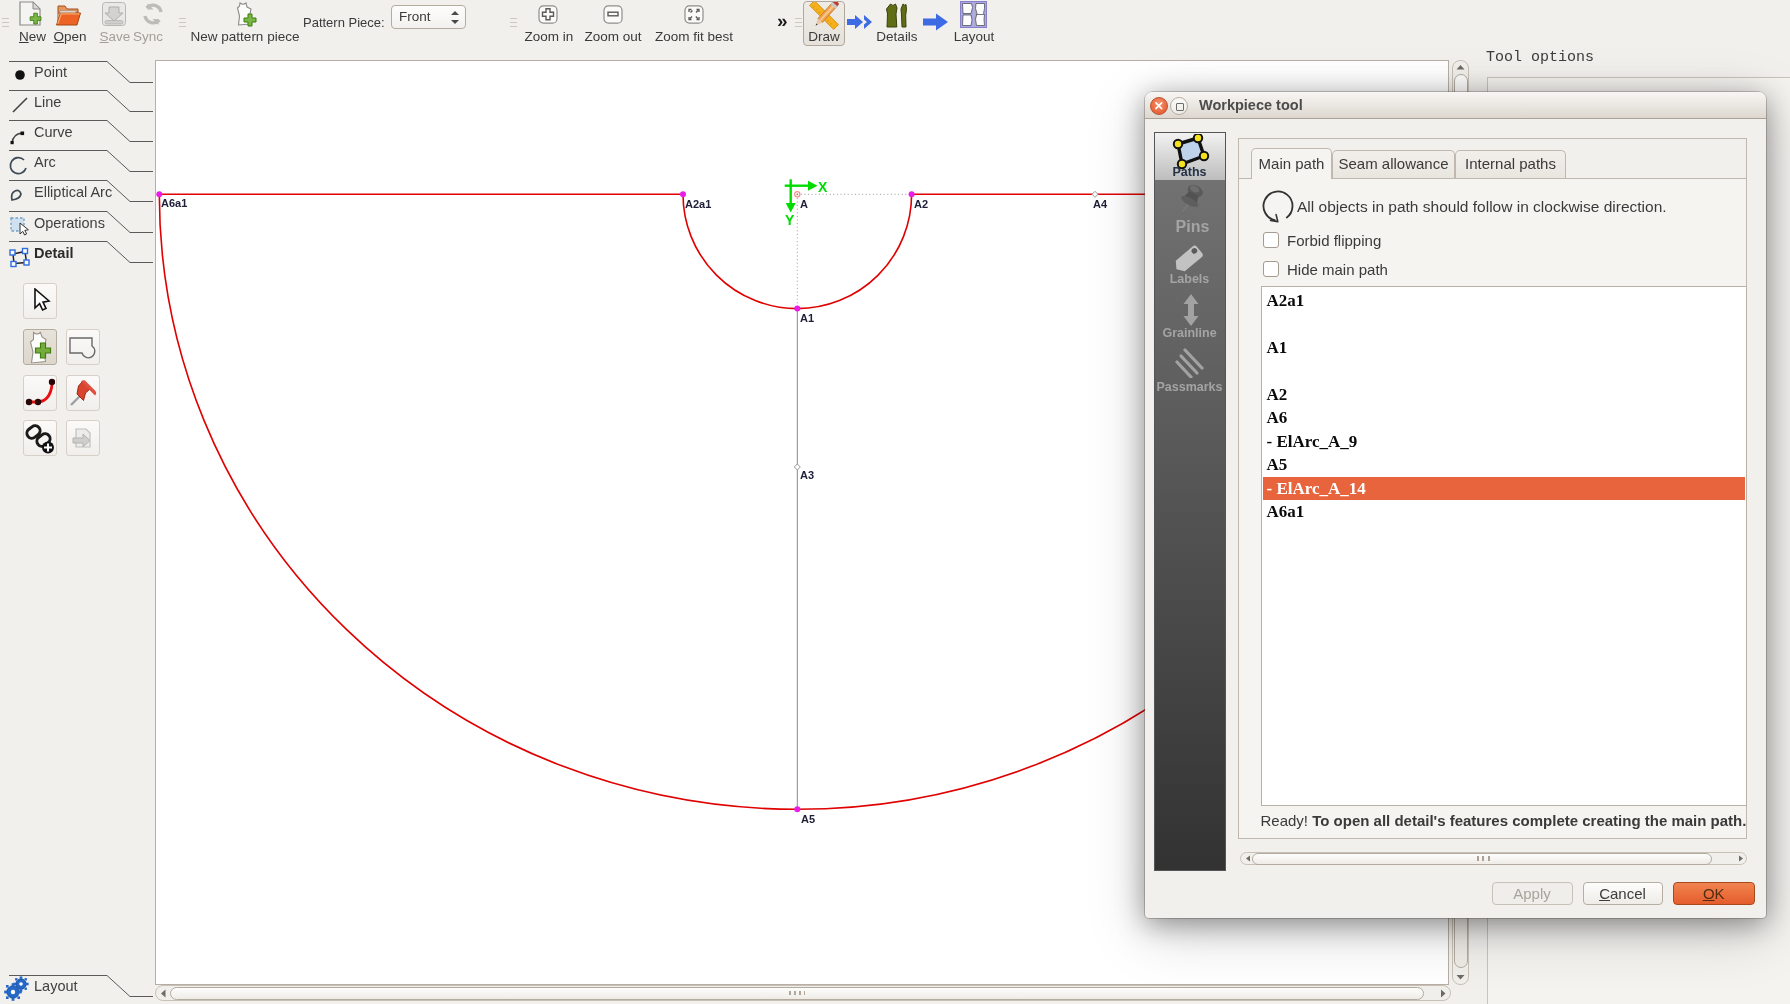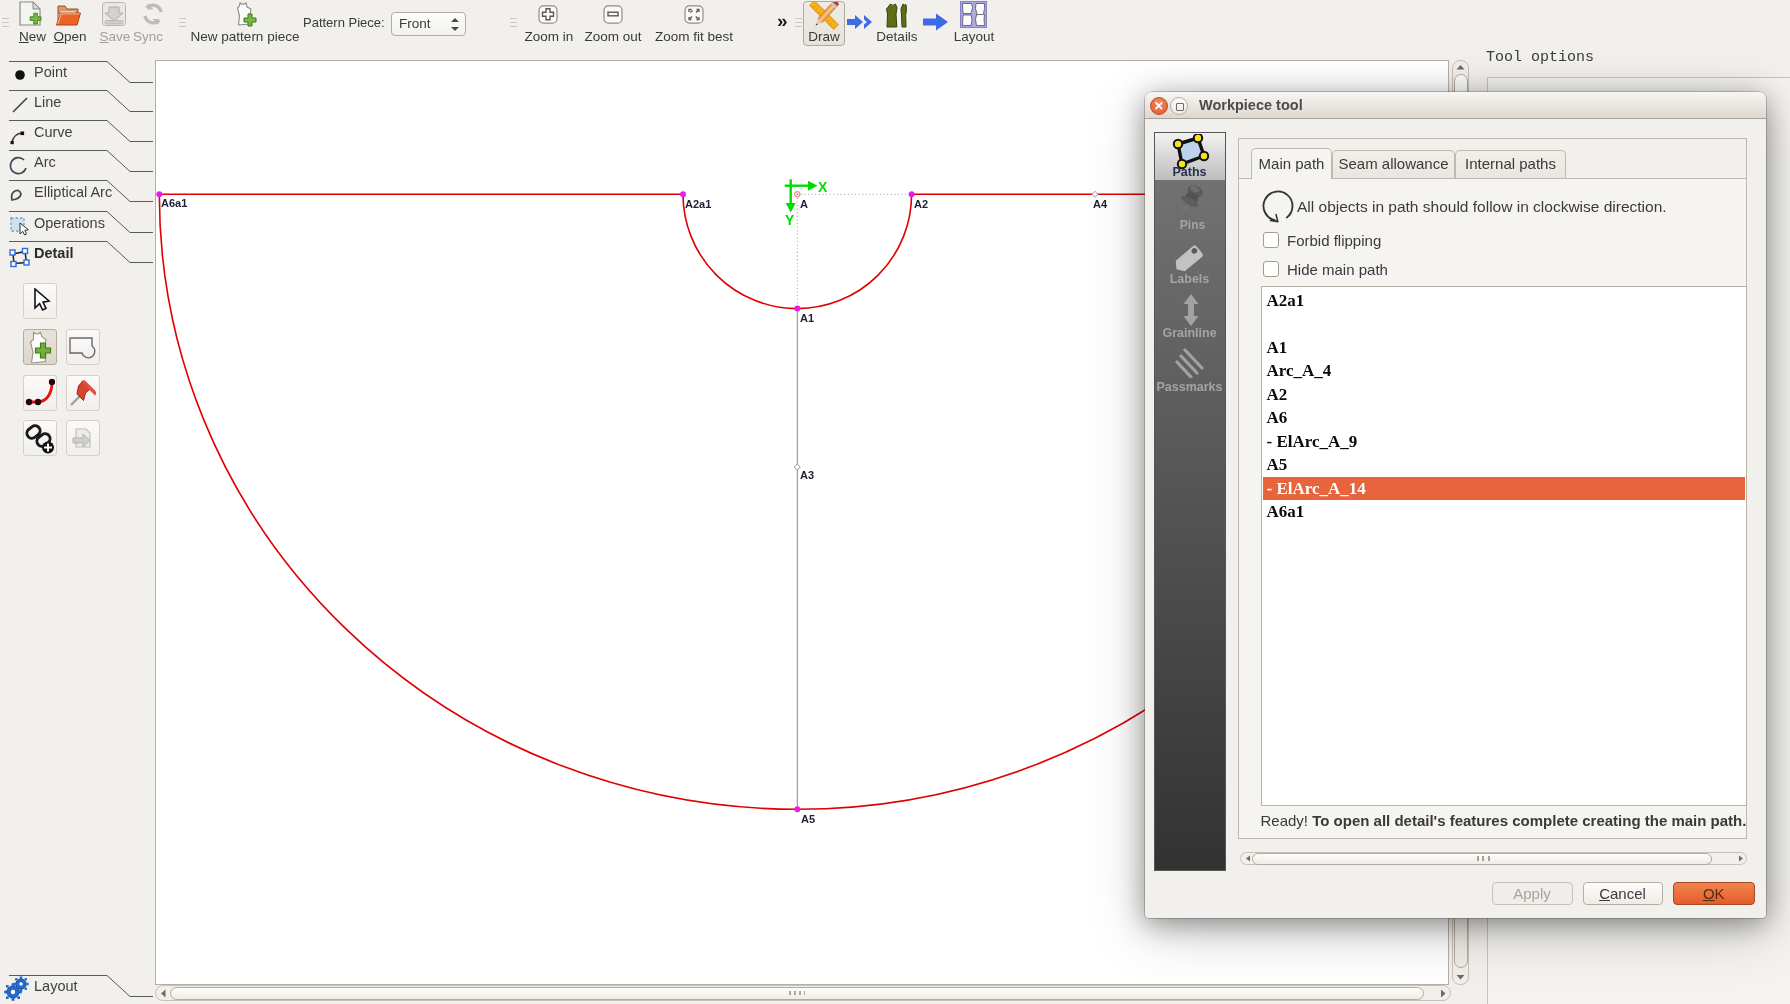--- a/index.html
+++ b/index.html
@@ -78,21 +78,21 @@
   <div class="tb-label dis" style="left:128px;top:29px;width:40px;">Sync</div>
   <div class="handle" style="left:179px;top:18px;"></div>
 
   <svg class="abs" style="left:232px;top:0px;" width="28" height="28" viewBox="0 0 28 28">
     <path d="M8,3 q3,2.5 6,0 l1,4 4,2 -1.5,8 1,7 -12,1 1,-9 -2,-8 2,-2 z" fill="#fcfcfa" stroke="#8a8a88" stroke-width="1.1"></path>
     <path d="M16,14 h4 v4 h4 v4 h-4 v4 h-4 v-4 h-4 v-4 h4 z" fill="#7ab648" stroke="#3f7d0e" stroke-width="1"></path>
   </svg>
   <div class="tb-label" style="left:187px;top:29px;width:116px;">New pattern piece</div>
 
   <div class="tb-label" style="left:303px;top:15px;font-size:13px;">Pattern Piece:</div>
-  <div class="abs" style="left:391px;top:12px;width:75px;height:24px;background:linear-gradient(#fdfdfc,#f3f1ee);
+  <div class="abs" style="left:391px;top:5px;width:75px;height:24px;background:linear-gradient(#fdfdfc,#f3f1ee);
        border:1px solid #b4ac9f;border-radius:4px;box-sizing:border-box;">
     <div style="position:absolute;left:7px;top:3px;font-size:13.5px;color:#3a3a3a;">Front</div>
     <svg style="position:absolute;right:5px;top:4px;" width="10" height="15" viewBox="0 0 10 15">
       <path d="M1,5 l4,-4 4,4 z" fill="#4a4a4a"></path>
         <path d="M1,10 l4,4 4,-4 z" fill="#4a4a4a"></path>
     </svg>
   </div>
   <div class="handle" style="left:510px;top:18px;"></div>
 
   <svg class="abs" style="left:538px;top:5px;" width="20" height="19" viewBox="0 0 20 19">
@@ -398,21 +398,21 @@
 
     <svg class="abs" style="left:20px;top:50px;" width="32" height="34" viewBox="0 0 32 34">
       <g transform="rotate(28 16 16)">
         <ellipse cx="16" cy="7" rx="8" ry="5.5" fill="#5a5a5a"></ellipse>
         <ellipse cx="14.5" cy="5.5" rx="5" ry="3" fill="#6e6e6e"></ellipse>
         <path d="M11,10 l-2.5,8 q7.5,4 15,0 l-2.5,-8 z" fill="#525252"></path>
         <ellipse cx="16" cy="18.8" rx="9.5" ry="3.6" fill="#5e5e5e"></ellipse>
         <path d="M15.2,22 l-1.5,9 1.6,0.4 1.7,-9 z" fill="#787878"></path>
       </g>
     </svg>
-    <div class="abs" style="left:0;top:85px;width:76px;text-align:center;font-size:12px;font-weight:bold;color:#a4a4a4;">Pins</div>
+    <div class="abs" style="left:0;top:85px;width:76px;text-align:center;font-size:16px;font-weight:bold;color:#a4a4a4;">Pins</div>
 
     <svg class="abs" style="left:16px;top:106px;" width="40" height="36" viewBox="0 0 40 36">
       <g transform="rotate(-40 20 18)">
         <path d="M6,11 h22 a3,3 0 0 1 3,3 v8 a3,3 0 0 1 -3,3 h-22 l-5,-7 z" fill="#c2c2c2"></path>
         <circle cx="26.5" cy="15.5" r="2.8" fill="#5a5a5a"></circle>
       </g>
     </svg>
     <div class="abs" style="left:0;top:139px;width:70px;text-align:center;font-size:12.5px;font-weight:bold;color:#a4a4a4;">Labels</div>
 
     <svg class="abs" style="left:23px;top:160px;" width="26" height="34" viewBox="0 0 26 34">
@@ -454,21 +454,20 @@
   <div class="dtext" style="left:152px;top:106px;font-size:15.5px;">All objects in path should follow in clockwise direction.</div>
   <div class="chk" style="left:118px;top:140px;"></div>
   <div class="dtext" style="left:142px;top:140px;">Forbid flipping</div>
   <div class="chk" style="left:118px;top:168.5px;"></div>
   <div class="dtext" style="left:142px;top:168.5px;">Hide main path</div>
 
   <div class="abs" style="left:115.5px;top:194px;width:486.5px;height:520px;background:#fff;
        border:1px solid #b9b1a6;box-sizing:border-box;overflow:hidden;">
     <div class="lrow" style="top:1.5px;">A2a1</div>
     <div class="lrow" style="top:48.5px;">A1</div>
-    <div class="lrow" style="top:72px;">Arc_A_4</div>
     <div class="lrow" style="top:95.5px;">A2</div>
     <div class="lrow" style="top:119px;">A6</div>
     <div class="lrow" style="top:142.5px;">- ElArc_A_9</div>
     <div class="lrow" style="top:166px;">A5</div>
     <div class="lrow" style="top:189.5px;background:#e8643c;color:#fff;">- ElArc_A_14</div>
     <div class="lrow" style="top:213px;">A6a1</div>
   </div>
 
   <div class="abs" style="left:115.5px;top:720px;width:486px;font-size:15px;color:#3a3a3a;white-space:nowrap;overflow:hidden;">
     Ready! <b>To open all detail's features complete creating the main path.</b>

